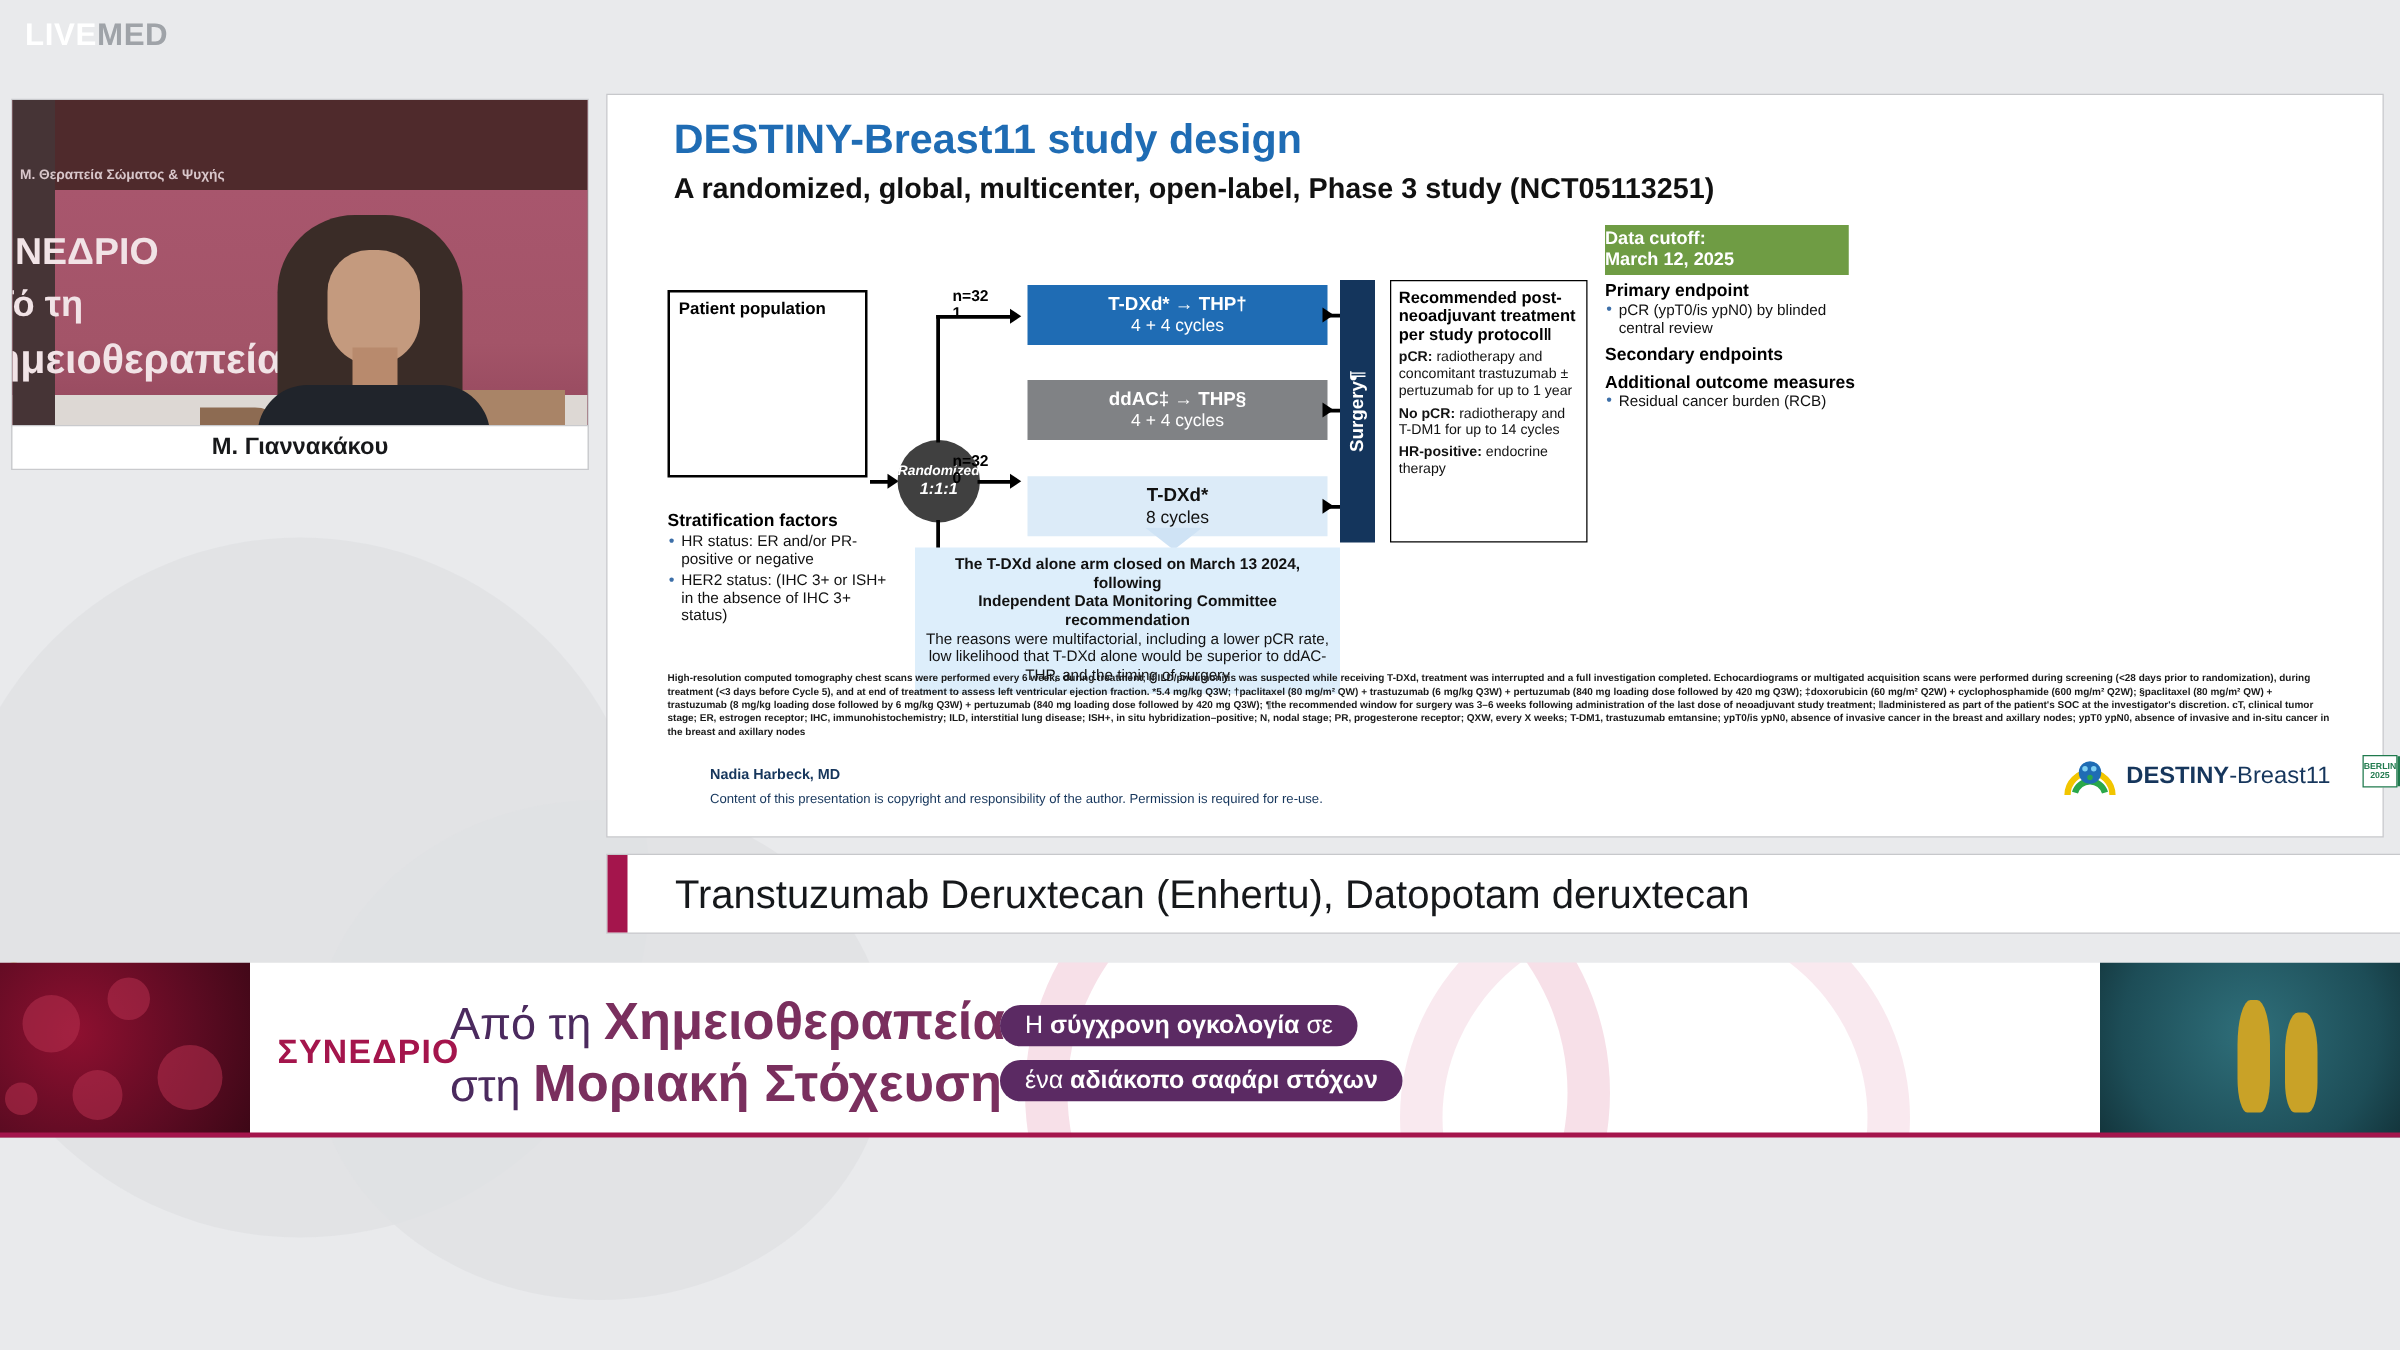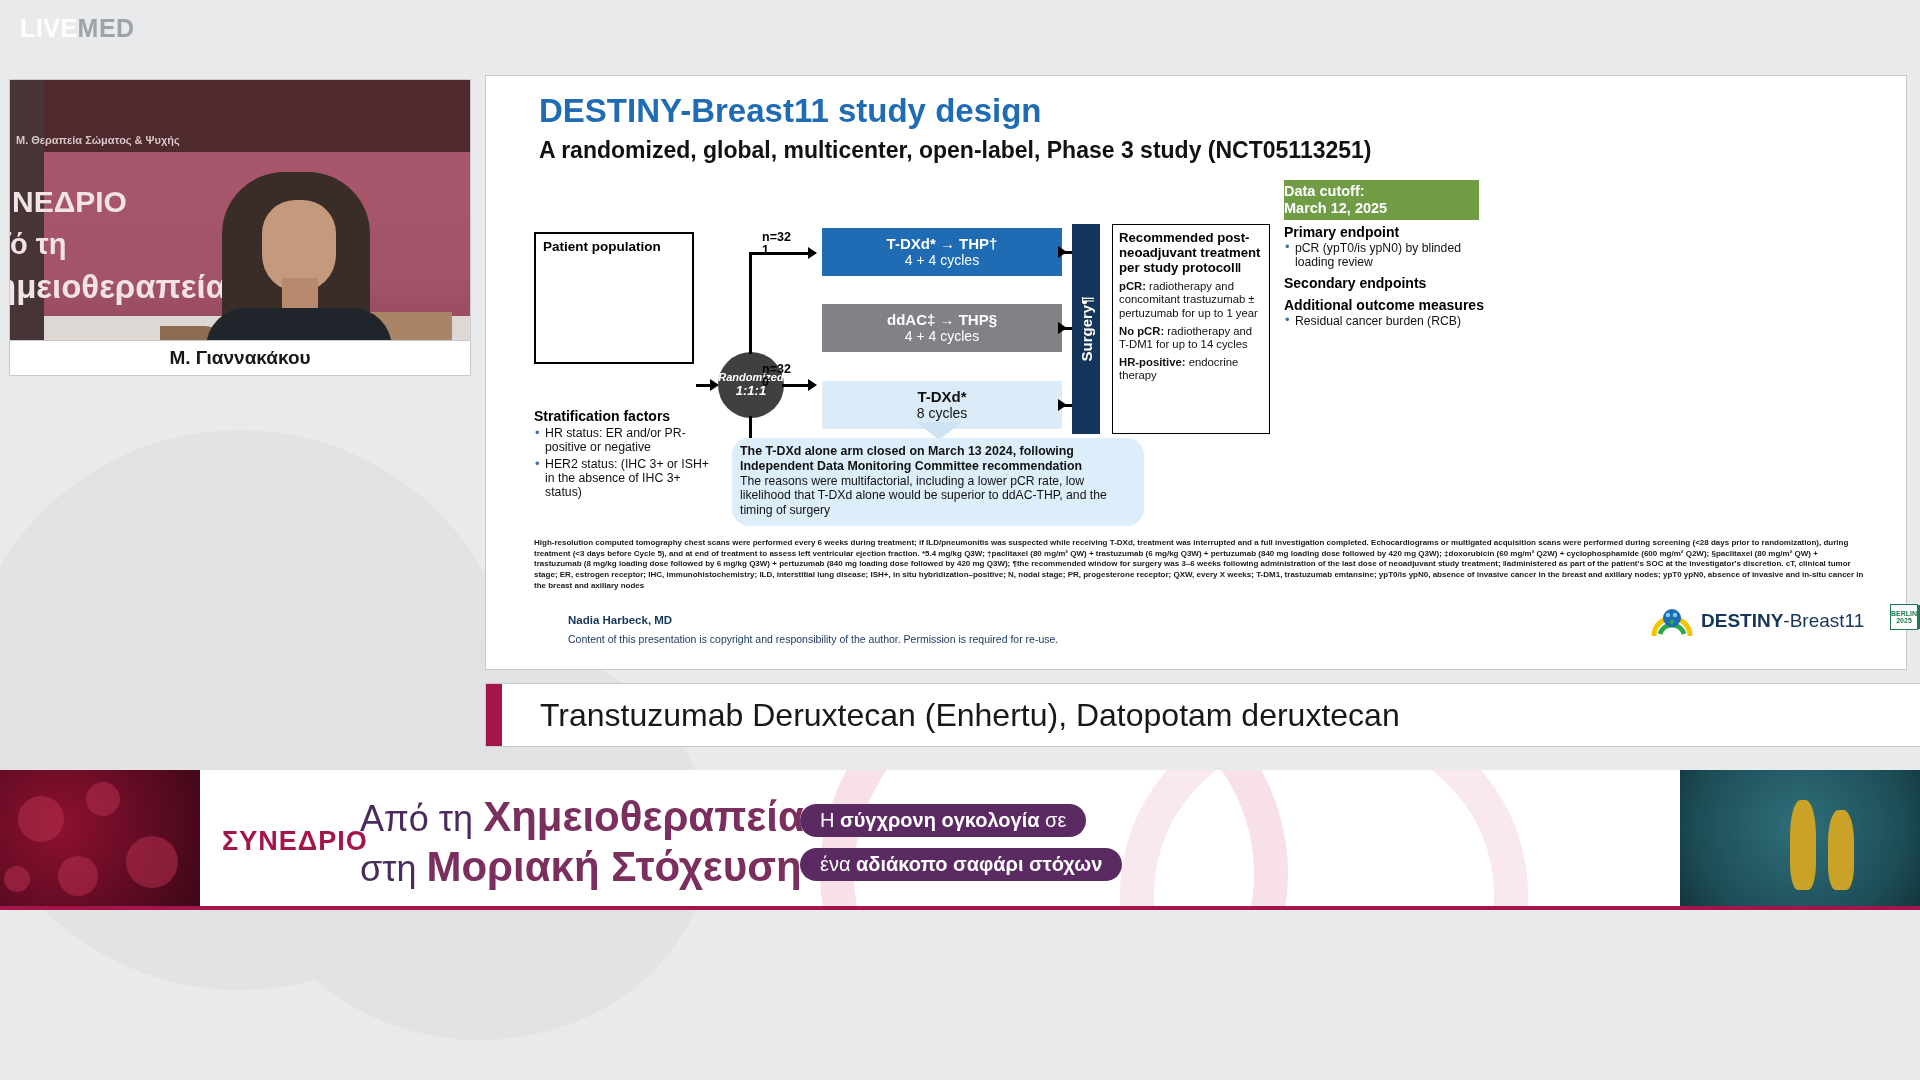--- a/index.html
+++ b/index.html
@@ -47,21 +47,21 @@
            font-size:19px;font-weight:bold;color:#17181a;box-shadow:0 0 0 1px #c9cacd;}
 
   
   #slide{position:absolute;left:486px;top:76px;width:1420px;height:593px;background:#fff;
          box-shadow:0 0 0 1px #c7c8cb;}
   #slide-title{position:absolute;left:53px;top:16px;font-size:33px;font-weight:bold;color:#1f6cb4;}
   #slide-sub{position:absolute;left:53px;top:60px;width:960px;font-size:23px;font-weight:bold;
              color:#111;line-height:1.28;}
 
   
-  #pop-box{position:absolute;left:48px;top:156px;width:160px;height:132px;border:2px solid #000;
+  #pop-box{position:absolute;left:48px;top:156px;width:160px;height:150px;border:2px solid #000;
            box-sizing:border-box;padding:5px 6px 0 7px;}
   #pop-box .h{font-size:13.5px;font-weight:bold;color:#000;margin-bottom:3px;}
   .ul{margin:0;padding:0;list-style:none;}
   .ul li{font-size:12.3px;line-height:1.17;color:#111;position:relative;padding-left:11px;margin-bottom:2.5px;}
   .ul li:before{content:"\2022";position:absolute;left:1px;top:-1px;color:#3d6fa8;font-size:13px;}
   .ul li.dash{padding-left:20px;margin-bottom:0;}
   .ul li.dash:before{content:"\2013";left:10px;color:#3d6fa8;top:0;font-size:12px;}
 
   
   #rand{position:absolute;left:232px;top:276px;width:66px;height:66px;border-radius:50%;
@@ -109,22 +109,22 @@
   #endp .ul li{font-size:12.2px;line-height:1.15;margin-bottom:1px;}
 
   
   #strat{position:absolute;left:48px;top:332px;width:182px;}
   #strat .h{font-size:14px;font-weight:bold;margin-bottom:2px;}
   #strat .ul li{font-size:12.3px;line-height:1.16;margin-bottom:2px;}
 
   
   #chev{position:absolute;left:430px;top:346px;width:46px;height:18px;
         background:#cfe3f5;clip-path:polygon(0 0,100% 0,50% 100%);}
-  #idmc{position:absolute;left:246px;top:362px;width:412px;background:#ddeefb;
-        padding:6px 8px 8px 8px;box-sizing:border-box;border-radius:17px;}
+  #idmc{position:absolute;left:246px;top:362px;width:340px;background:#ddeefb;
+        padding:6px 8px 8px 8px;box-sizing:border-box;text-align:center;}
   #idmc .b{font-size:12.4px;font-weight:bold;line-height:1.2;color:#111;}
   #idmc .n{font-size:12.2px;line-height:1.2;color:#111;}
 
   
   #foot{position:absolute;left:48px;top:462px;width:1330px;font-size:8px;line-height:1.34;
         color:#1a1a1a;font-weight:bold;}
 
   
   #author{position:absolute;left:82px;top:538px;font-size:11.5px;font-weight:bold;color:#16365c;}
   #copy{position:absolute;left:82px;top:557px;font-size:10.5px;color:#16365c;}
@@ -277,21 +277,21 @@
   </div>
 
   <div id="cutoff">
     <div>Data cutoff:</div>
     <div>March 12, 2025</div>
   </div>
 
   <div id="endp">
     <div class="h">Primary endpoint</div>
     <ul class="ul">
-      <li>pCR (ypT0/is ypN0) by blinded loading review</li>
+      <li>pCR (ypT0/is ypN0) by blinded central review</li>
     </ul>
     <div class="h sp">Secondary endpoints</div>
     <div class="h sp">Additional outcome measures</div>
     <ul class="ul">
       <li>Residual cancer burden (RCB)</li>
     </ul>
   </div>
 
   <div id="strat">
     <div class="h">Stratification factors</div>

